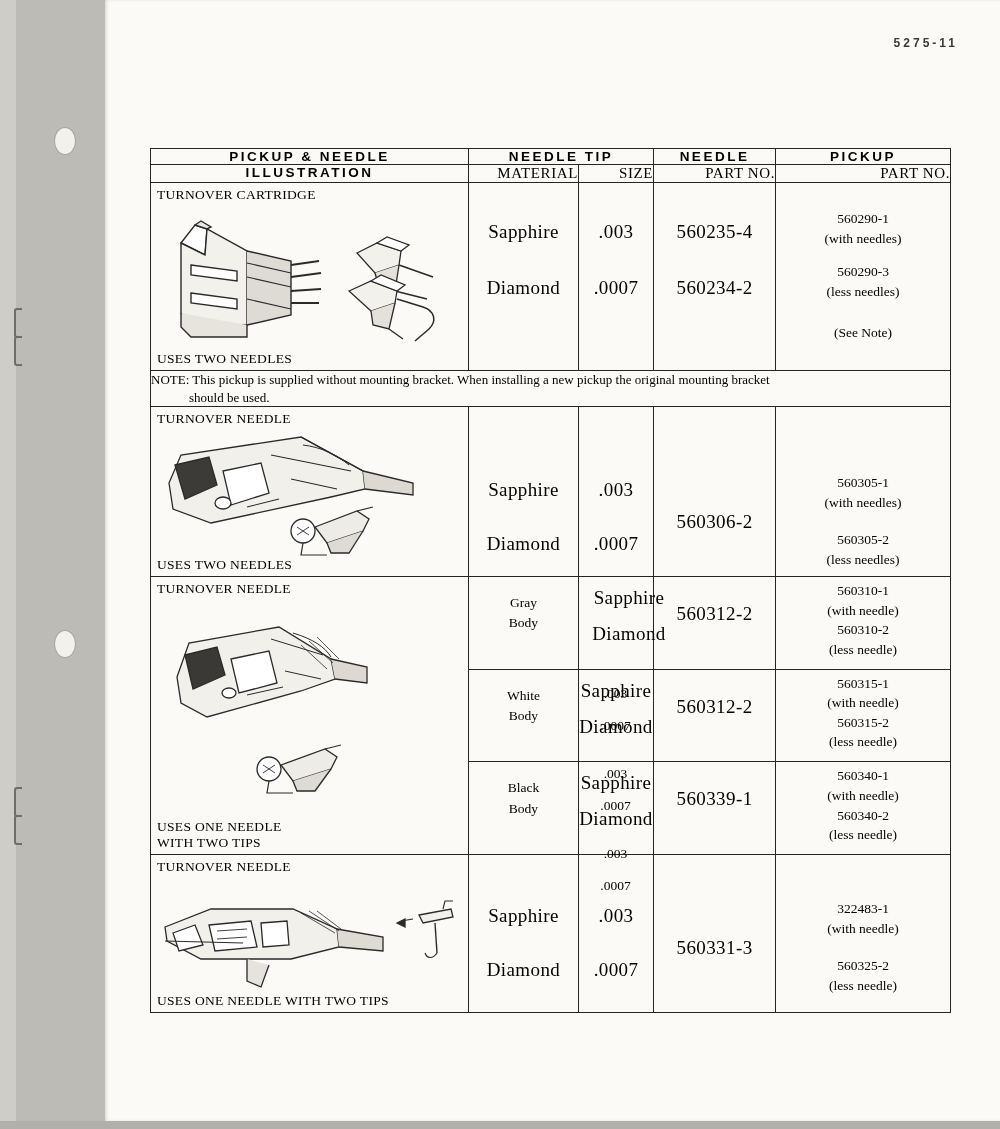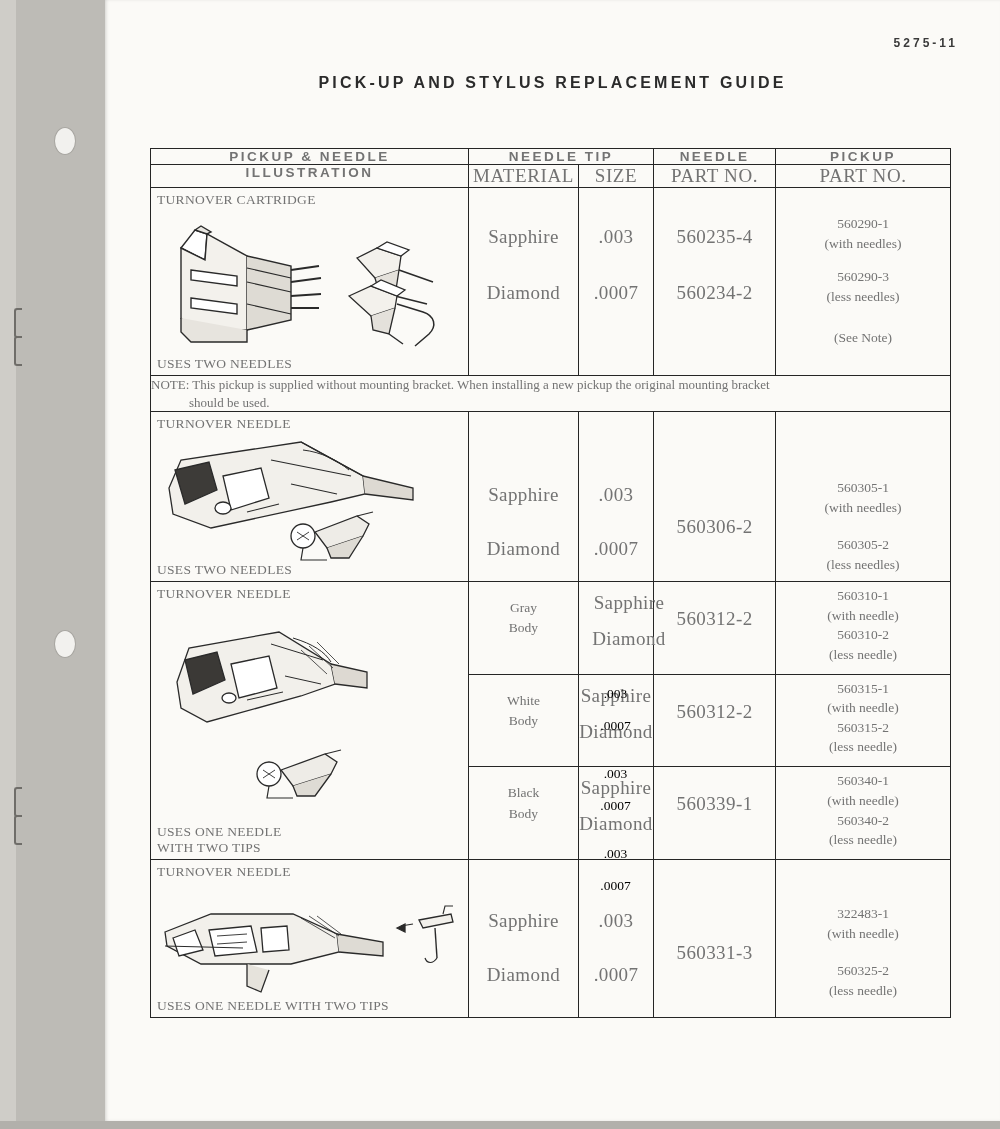--- a/index.html
+++ b/index.html
@@ -91,39 +91,39 @@
     padding-left: 105px;
     box-sizing: border-box;
   }
 
   table.guide {
     position: absolute;
     left: 150px; top: 148px;
     width: 800px;
     border-collapse: collapse;
     table-layout: fixed;
-    color: #737373;
+    color: #000000;
   }
   table.guide td, table.guide th {
     border: 1px solid #252525;
     vertical-align: top;
     padding: 0;
   }
   .hdr-main {
     text-align: center;
     font-family: "Liberation Sans", sans-serif;
     font-weight: bold;
     letter-spacing: 2.5px;
     font-size: 13.5px;
     padding: 9px 2px 8px 2px;
   }
   .hdr-sub {
-    text-align: center;
+    text-align: right;
     font-family: "Liberation Serif", serif;
-    font-size: 19px;
+    font-size: 15px;
     letter-spacing: 1.2px;
     padding: 8px 2px 7px 2px;
   }
   .hdr-sub.small { letter-spacing: .6px; }
   .illus-head {
     text-align: center;
     font-family: "Liberation Sans", sans-serif;
     font-weight: bold;
     letter-spacing: 2.5px;
     font-size: 13.5px;
@@ -189,21 +189,20 @@
   <div class="page-bottom-strip"></div>
 
   <div class="hole h1"></div>
   <div class="hole h2"></div>
   <div class="tick t1"></div>
   <div class="tick t2"></div>
   <div class="tick t3"></div>
   <div class="tick t4"></div>
 
   <div class="doc-code">5275-11</div>
-  <div class="doc-title">PICK-UP AND STYLUS REPLACEMENT GUIDE</div>
 
   <table class="guide">
     <colgroup>
       <col style="width:318px">
       <col style="width:110px">
       <col style="width:75px">
       <col style="width:122px">
       <col style="width:175px">
     </colgroup>
     <tbody>

